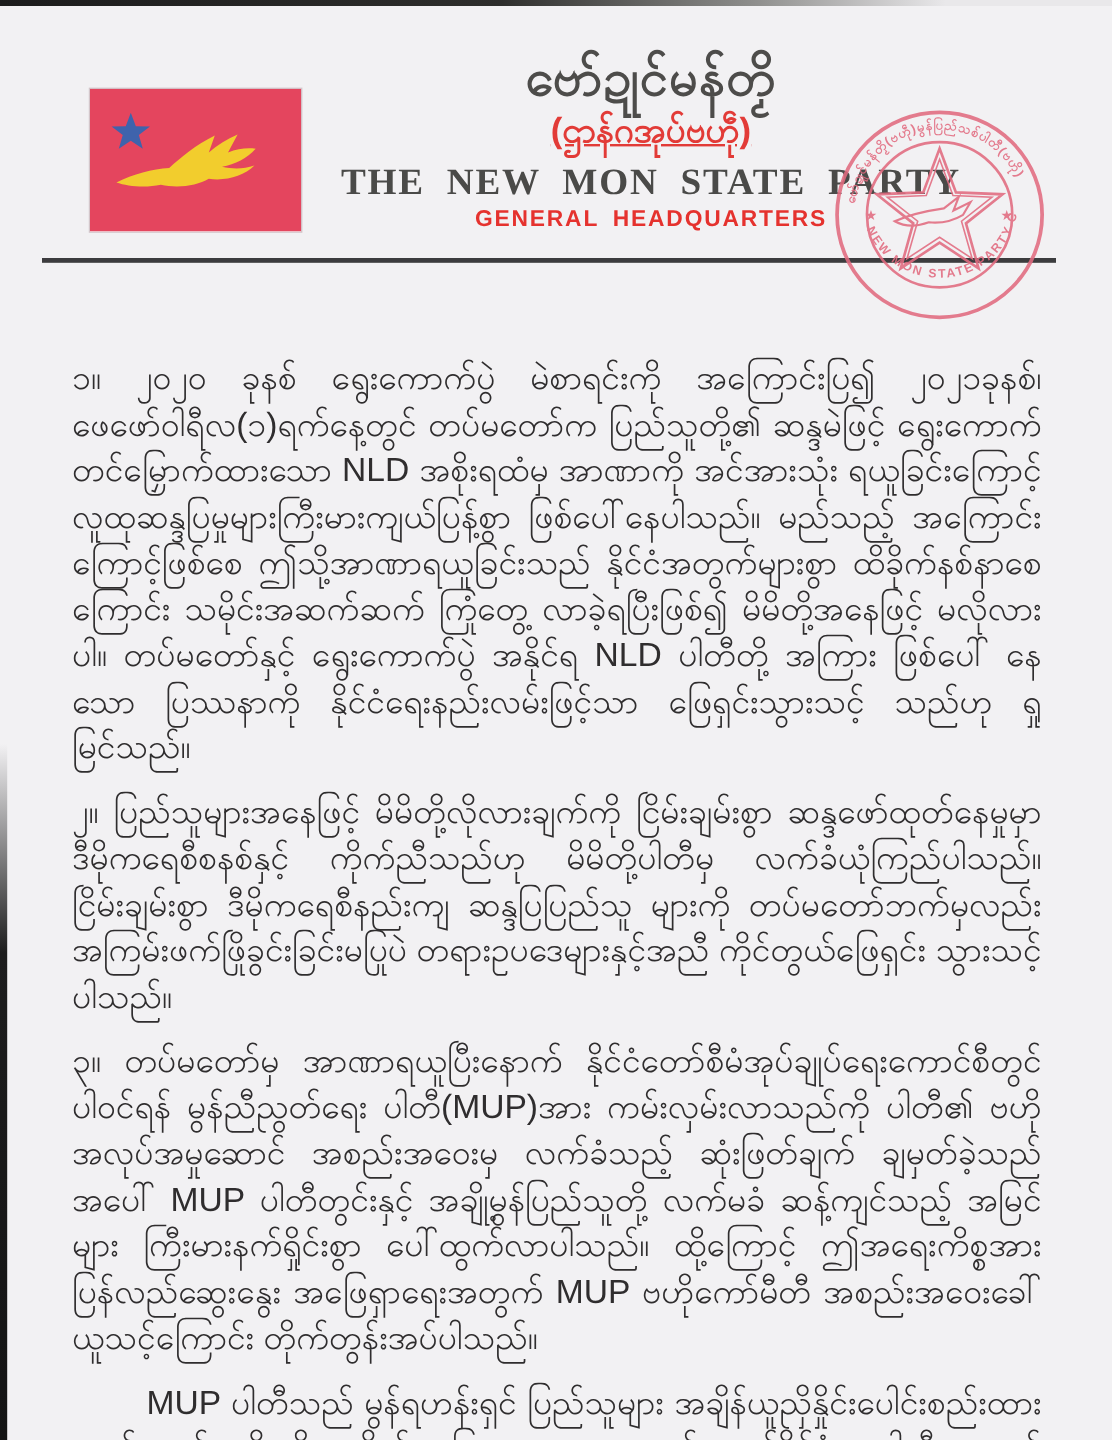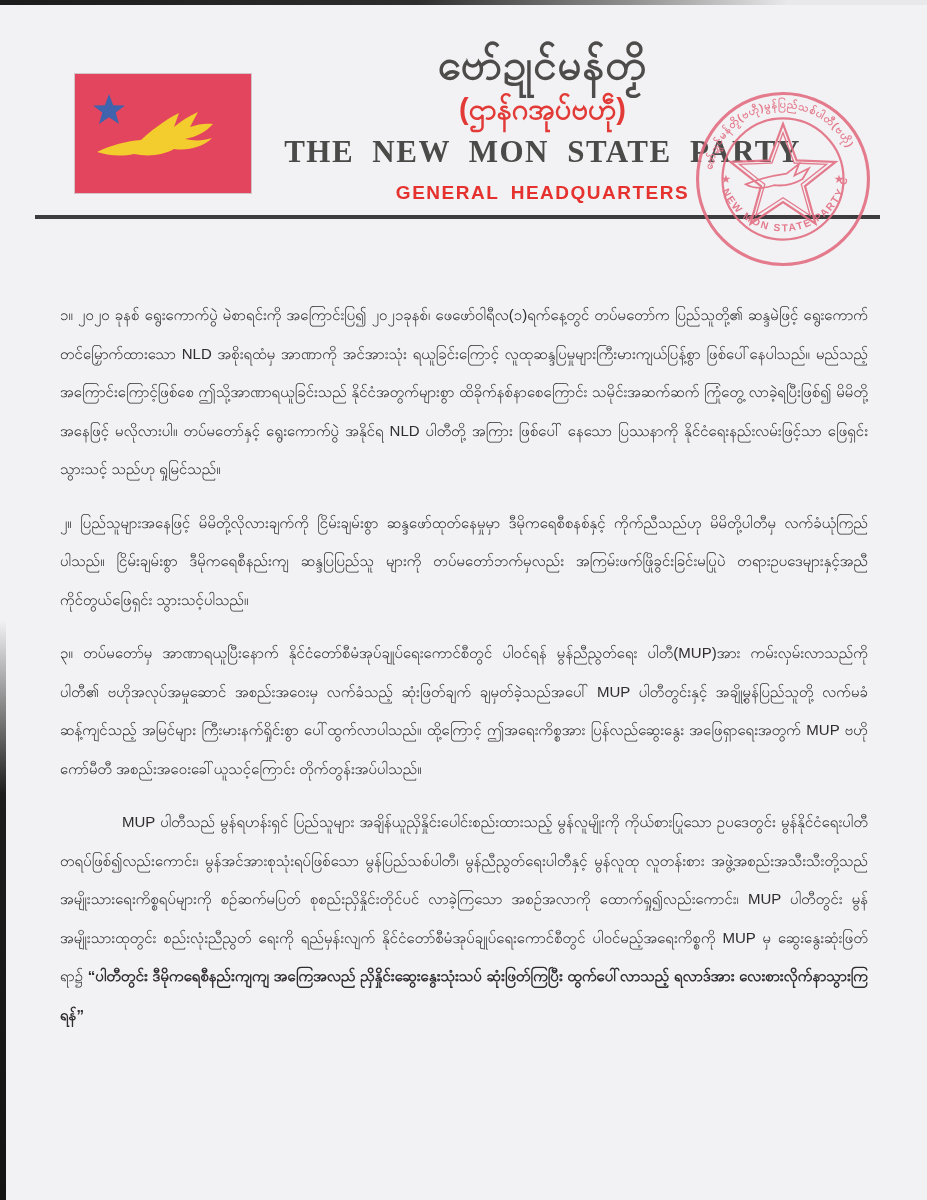--- a/index.html
+++ b/index.html
@@ -15,32 +15,32 @@
   
   .scan-edge-top{position:absolute;left:0;top:0;width:100%;height:5px;
     background:linear-gradient(to right,#1c1c1c 0%,#2e2e2c 45%,#8f8f8d 68%,#e9e8ea 85%);}
   .scan-edge-left{position:absolute;left:0;top:620px;width:6px;height:580px;
     background:linear-gradient(to bottom,rgba(25,25,25,0) 0%,#1d1d1d 30%,#141414 100%);}
   
   .flag{position:absolute;left:75px;top:74px;width:176px;height:119px;box-shadow:0 0 0 1px rgba(120,70,80,.25);}
   
   .title-block{position:absolute;left:270px;top:42px;width:545px;text-align:center;}
   .mon-title{font-size:42px;font-weight:bold;color:#4d4c4a;line-height:1.1;letter-spacing:1px;}
-  .mon-subtitle{font-size:29px;font-weight:bold;color:#e23b37;margin-top:6px;line-height:1.1;}
+  .mon-subtitle{font-size:29px;font-weight:bold;color:#e23b37;margin-top:6px;line-height:1.1;text-decoration:underline;}
   .eng-title{font-family:Liberation Serif, serif;font-size:31px;font-weight:bold;color:#4a4a48;
     letter-spacing:1.5px;word-spacing:9px;margin-top:8px;white-space:nowrap;text-align:center;}
-  .eng-subtitle{font-size:19px;font-weight:bold;color:#e5322e;letter-spacing:1.5px;word-spacing:5px;margin-top:12px;}
+  .eng-subtitle{font-size:19px;font-weight:bold;color:#e5322e;letter-spacing:1.5px;word-spacing:5px;margin-top:2px;}
   
   .seal{position:absolute;left:694px;top:90px;width:178px;height:178px;opacity:.88;z-index:5;}
   
   .rule{position:absolute;left:35px;top:215px;width:845px;height:4px;background:#3c3c3e;}
   
   .doc{position:absolute;left:60px;top:234px;width:808px;}
   .heading{color:#c53029;font-weight:bold;font-size:23px;text-align:center;line-height:46px;margin-bottom:16px;}
-  .doc p{font-size:15px;line-height:38.5px;text-align:justify;margin:0 0 15px 0;}
+  .doc p{font-size:28px;line-height:38.5px;text-align:justify;margin:0 0 15px 0;}
   .doc p.indent{text-indent:62px;}
   .bold-quote{font-weight:bold;}
 </style>
 </head>
 <body>
 
 <div class="paper">
 
   <div class="scan-edge-top"></div>
   <div class="scan-edge-left"></div>

